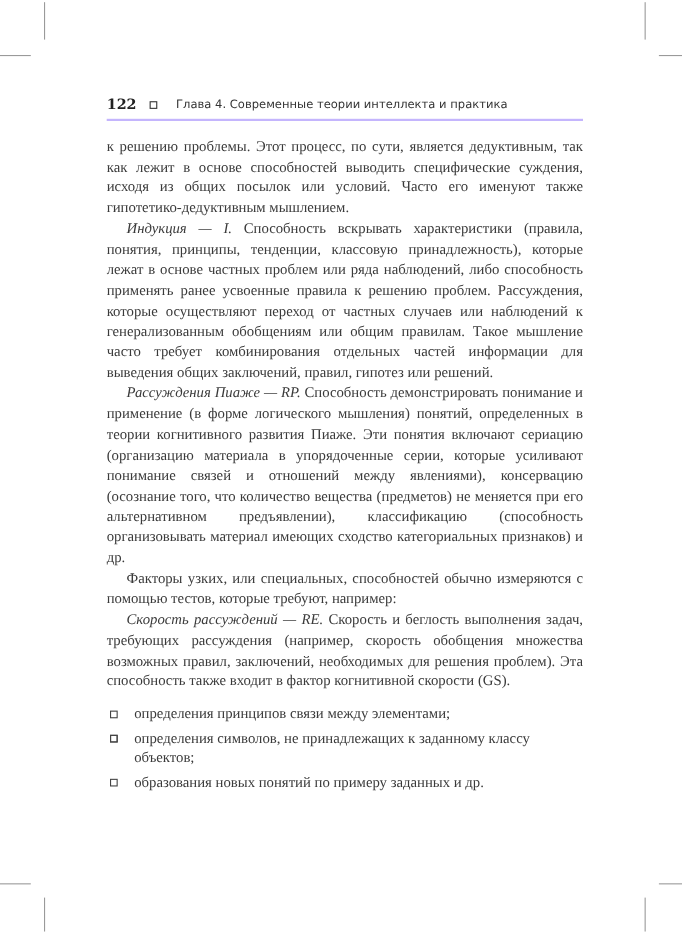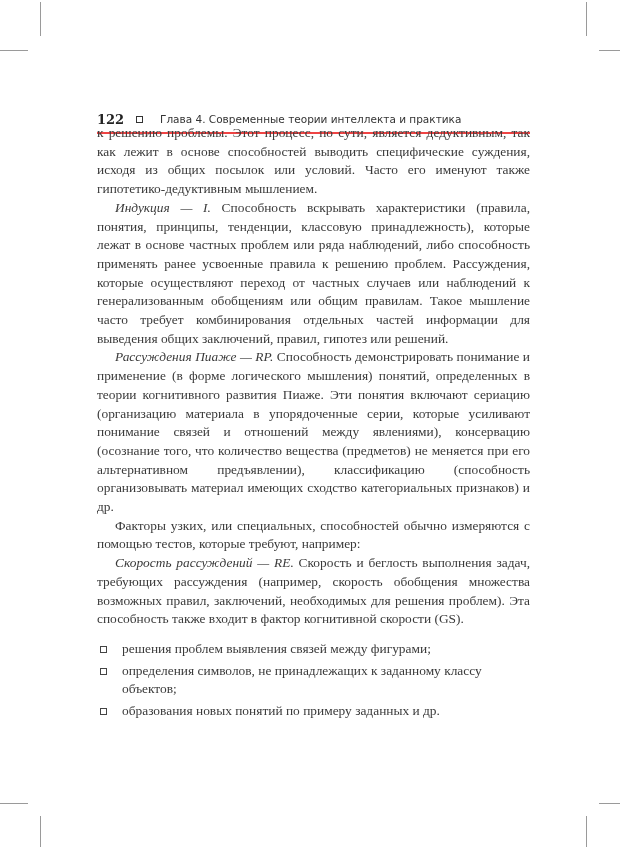--- a/index.html
+++ b/index.html
@@ -1,22 +1,22 @@
 <!DOCTYPE html>
 <html><head>
 <meta charset="utf-8">
 <style>
   html, body { margin:0; padding:0; background:#ffffff; }
   body { width:620px; height:847px; position:relative; overflow:hidden;
          font-family:"Liberation Serif","DejaVu Serif",serif; color:#3a3a3a; }
   .crop { position:absolute; background:#9a9a9a; }
   .crop.v { width:1px; }
   .crop.h { height:1px; }
-  .header { position:absolute; left:97px; top:112px; width:433px; height:20px;
-            border-bottom:2px solid #ef4444; font-family:"DejaVu Serif",serif; }
+  .header { position:absolute; left:97px; top:88px; width:433px; height:20px;
+            border-bottom:2px solid #c4b5fd; font-family:"DejaVu Serif",serif; }
   .page-num { position:absolute; left:0; top:0; font-weight:bold; font-size:13px; color:#222; }
   .hdr-box { position:absolute; left:39px; top:4px; width:7px; height:7px;
              border:1.3px solid #333; box-sizing:border-box; }
   .chapter { position:absolute; left:63px; top:1px; font-size:10.5px; color:#333;
              font-family:"DejaVu Sans",sans-serif; }
   .body { position:absolute; left:97px; top:124px; width:433px;
           font-size:13.4px; line-height:18.7px; text-align:justify; }
   .body p { margin:0; text-indent:18px; }
   .body p.noindent { text-indent:0; }
   .body i { font-style:italic; }
@@ -45,20 +45,19 @@
 
 <div class="body">
   <div id="paras">
       <p class="noindent"><span>к решению проблемы. Этот процесс, по сути, является дедуктивным, так как лежит в основе способностей выводить специфические суждения, исходя из общих посылок или условий. Часто его именуют также гипотетико-дедуктивным мышлением.</span></p>
       <p><i>Индукция — I.</i><span> Способность вскрывать характеристики (правила, понятия, принципы, тенденции, классовую принадлежность), которые лежат в основе частных проблем или ряда наблюдений, либо способность применять ранее усвоенные правила к решению проблем. Рассуждения, которые осуществляют переход от частных случаев или наблюдений к генерализованным обобщениям или общим правилам. Такое мышление часто требует комбинирования отдельных частей информации для выведения общих заключений, правил, гипотез или решений.</span></p>
       <p><i>Рассуждения Пиаже — RP.</i><span> Способность демонстрировать понимание и применение (в форме логического мышления) понятий, определенных в теории когнитивного развития Пиаже. Эти понятия включают сериацию (организацию материала в упорядоченные серии, которые усиливают понимание связей и отношений между явлениями), консервацию (осознание того, что количество вещества (предметов) не меняется при его альтернативном предъявлении), классификацию (способность организовывать материал имеющих сходство категориальных признаков) и др.</span></p>
       <p><span>Факторы узких, или специальных, способностей обычно измеряются с помощью тестов, которые требуют, например:</span></p>
       <p><i>Скорость рассуждений — RE.</i><span> Скорость и беглость выполнения задач, требующих рассуждения (например, скорость обобщения множества возможных правил, заключений, необходимых для решения проблем). Эта способность также входит в фактор когнитивной скорости (GS).</span></p>
     </div>
   <ul class="list" id="list">
+      <li><span class="box"></span><span>определения принципов связи между элементами;</span></li>
       <li><span class="box"></span></li>
-      <li><span class="box"></span></li>
-      <li><span class="box"></span><span>решения проблем выявления связей между фигурами;</span></li>
       <li><span class="box"></span><span>определения символов, не принадлежащих к заданному классу объектов;</span></li>
       <li><span class="box"></span><span>образования новых понятий по примеру заданных и др.</span></li>
     </ul>
 
 </div>
 
 </body></html>

